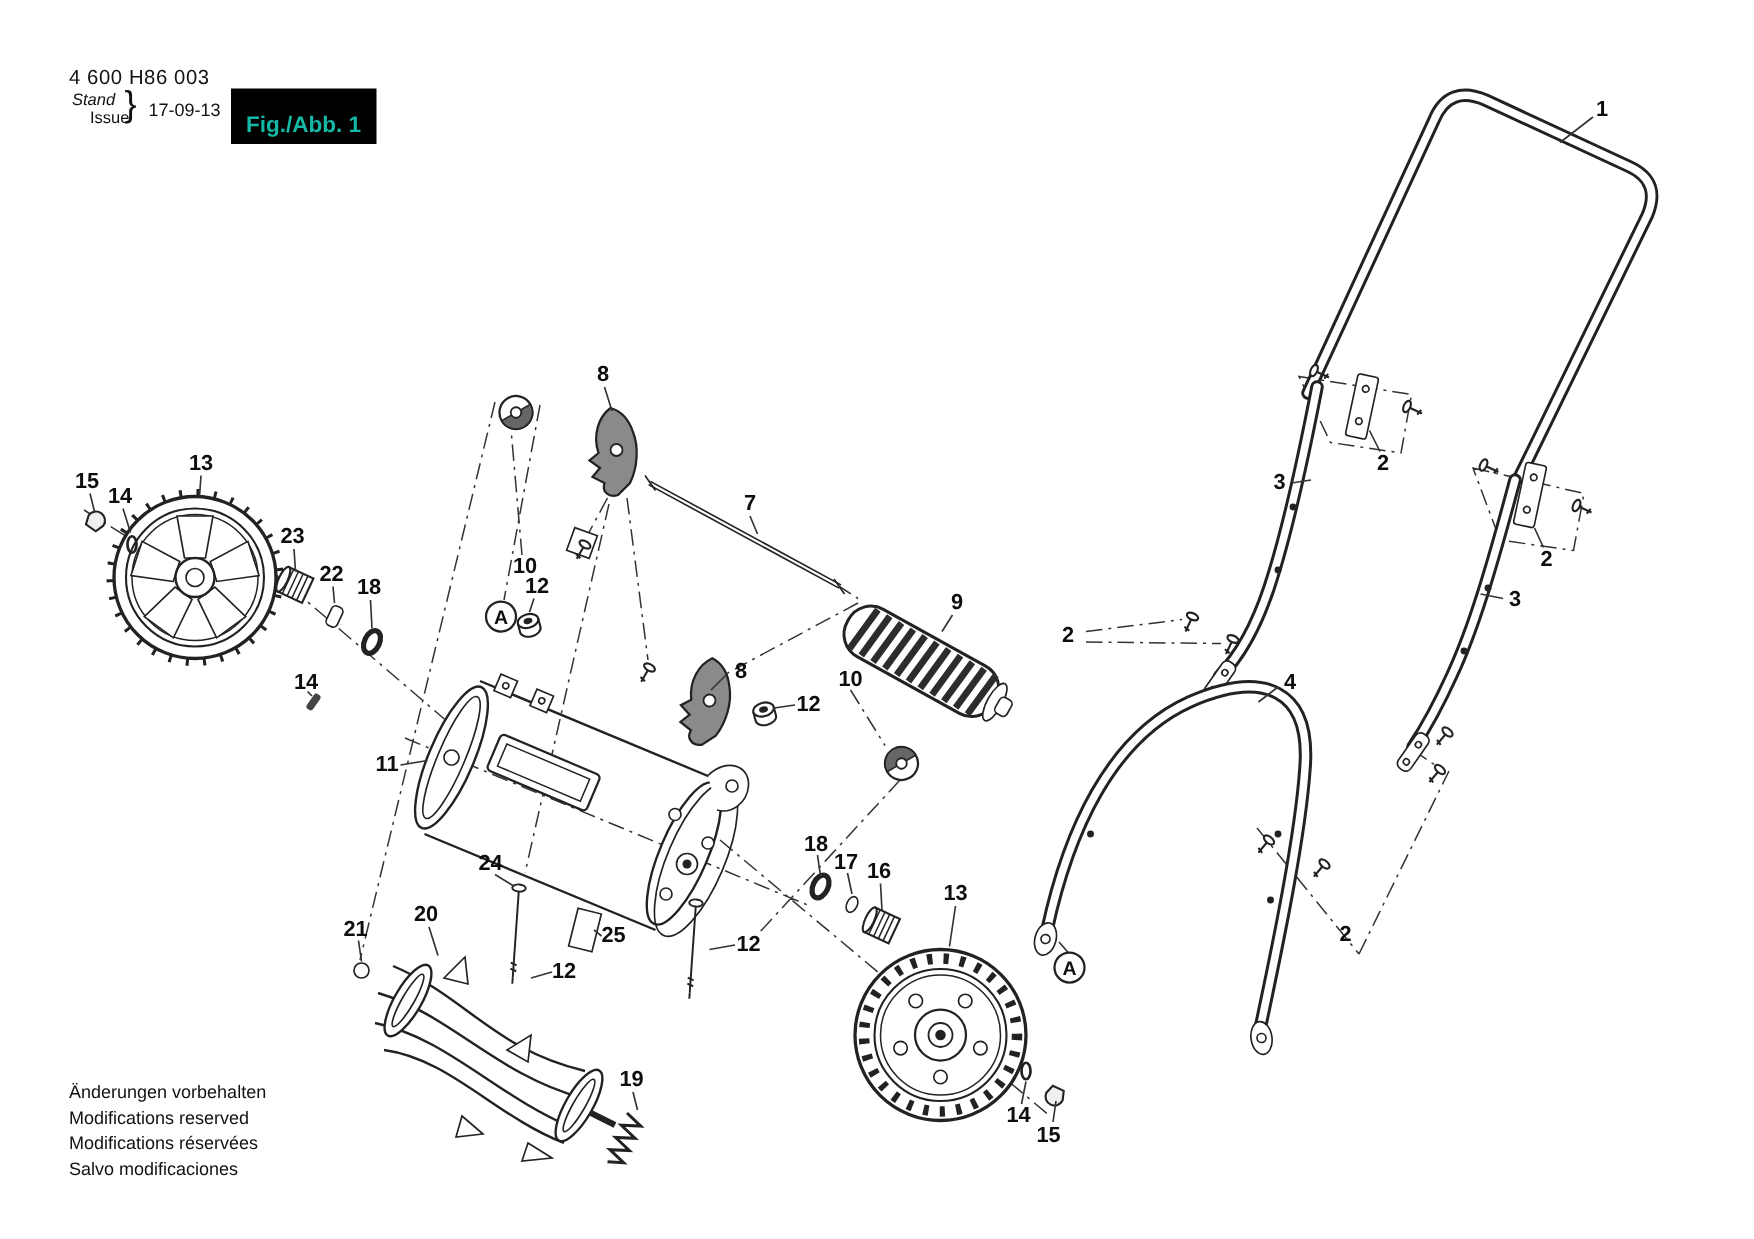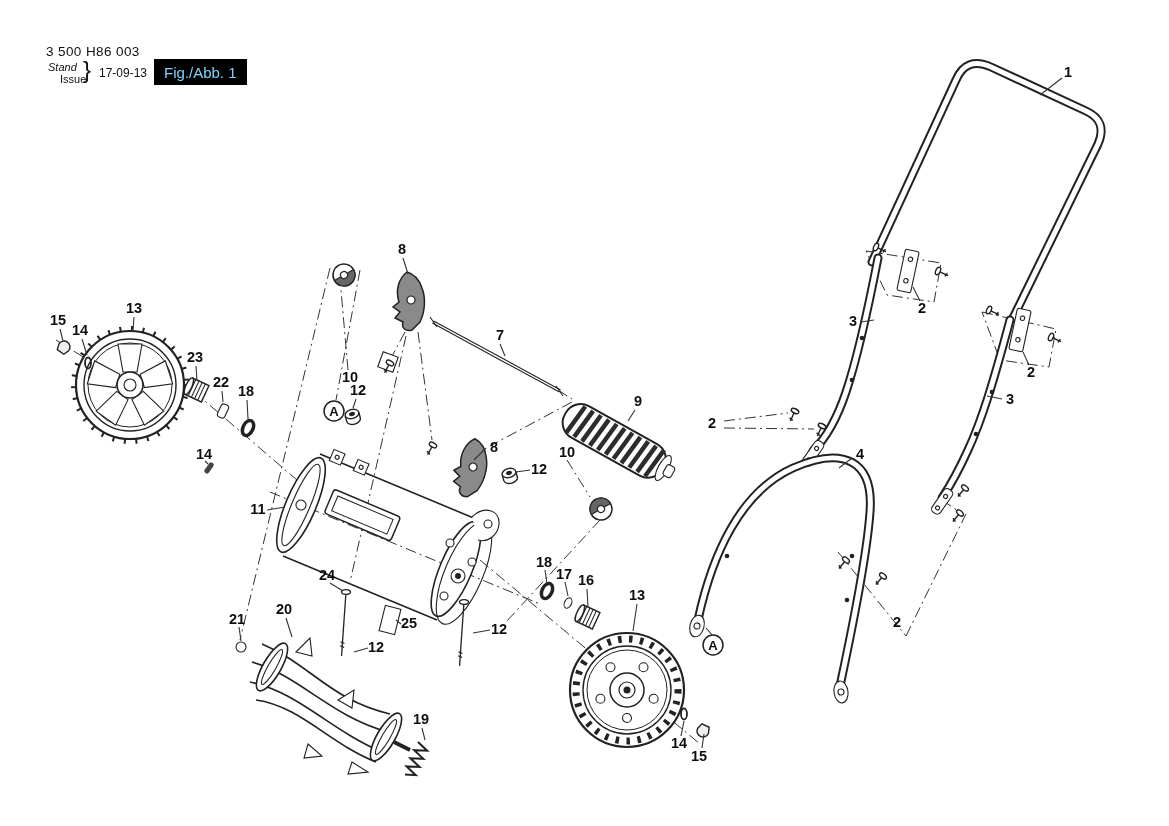--- a/index.html
+++ b/index.html
@@ -4,22 +4,22 @@
 <style>
   html,body{margin:0;padding:0;background:#fff;}
   .page{position:relative;width:1169px;height:826px;background:#fff;overflow:hidden;
         font-family:"Liberation Sans",sans-serif;color:#111;}
   .hdr{position:absolute;left:0;top:0;width:100%;height:100%;pointer-events:none;}
   .doc-number{position:absolute;left:46px;top:44px;font-size:13.5px;letter-spacing:.4px;}
   .stand{position:absolute;left:48px;top:61px;font-size:11px;font-style:italic;}
   .issue{position:absolute;left:60px;top:73px;font-size:11px;}
   .brace{position:absolute;left:83px;top:56px;font-size:24px;font-weight:300;}
   .date{position:absolute;left:99px;top:66px;font-size:12px;}
-  .figbox{position:absolute;left:154px;top:59px;background:#000;color:#7dd3fc;
-          font-size:15px;font-weight:normal;padding:5px 10px 4px 10px;}
+  .figbox{position:absolute;left:154px;top:59px;background:#000;color:#14b8a6;
+          font-size:15px;font-weight:bold;padding:16px 10px 4px 10px;}
   .footer{position:absolute;left:46px;top:720px;font-size:12px;line-height:17px;}
   svg{position:absolute;left:0;top:0;}
   .ln{stroke:#222;fill:none;stroke-width:1.6;}
   .ln2{stroke:#222;fill:#fff;stroke-width:1.6;}
   .thin{stroke-width:1.1;}
   .leader{stroke:#333;stroke-width:1.1;fill:none;}
   .cdash{stroke:#333;stroke-width:1;fill:none;stroke-dasharray:11 4 2 4;}
   .tube-o{stroke:#222;stroke-width:9;fill:none;stroke-linecap:round;}
   .tube-i{stroke:#fff;stroke-width:5;fill:none;stroke-linecap:round;}
   .callout{font:bold 14.5px "Liberation Sans",sans-serif;fill:#0e0e0e;text-anchor:middle;}
@@ -362,22 +362,28 @@
         <text x="376" y="652" class="callout">12</text>
         <text x="237" y="624" class="callout">21</text>
         <text x="284" y="614" class="callout">20</text>
         <text x="421" y="724" class="callout">19</text>
         <text x="679" y="748" class="callout">14</text>
         <text x="699" y="761" class="callout">15</text>
       </g>
   </svg>
 
   <div class="hdr">
-    <div class="doc-number">3 500 H86 003</div>
+    <div class="doc-number">4 600 H86 003</div>
     <div class="stand">Stand</div>
     <div class="issue">Issue</div>
     <div class="brace">}</div>
     <div class="date">17-09-13</div>
     <div class="figbox">Fig./Abb. 1</div>
   </div>
 
+  <div class="footer">
+    <div>Änderungen vorbehalten</div>
+    <div>Modifications reserved</div>
+    <div>Modifications réservées</div>
+    <div>Salvo modificaciones</div>
+  </div>
 
 </div>
 
 </body></html>

